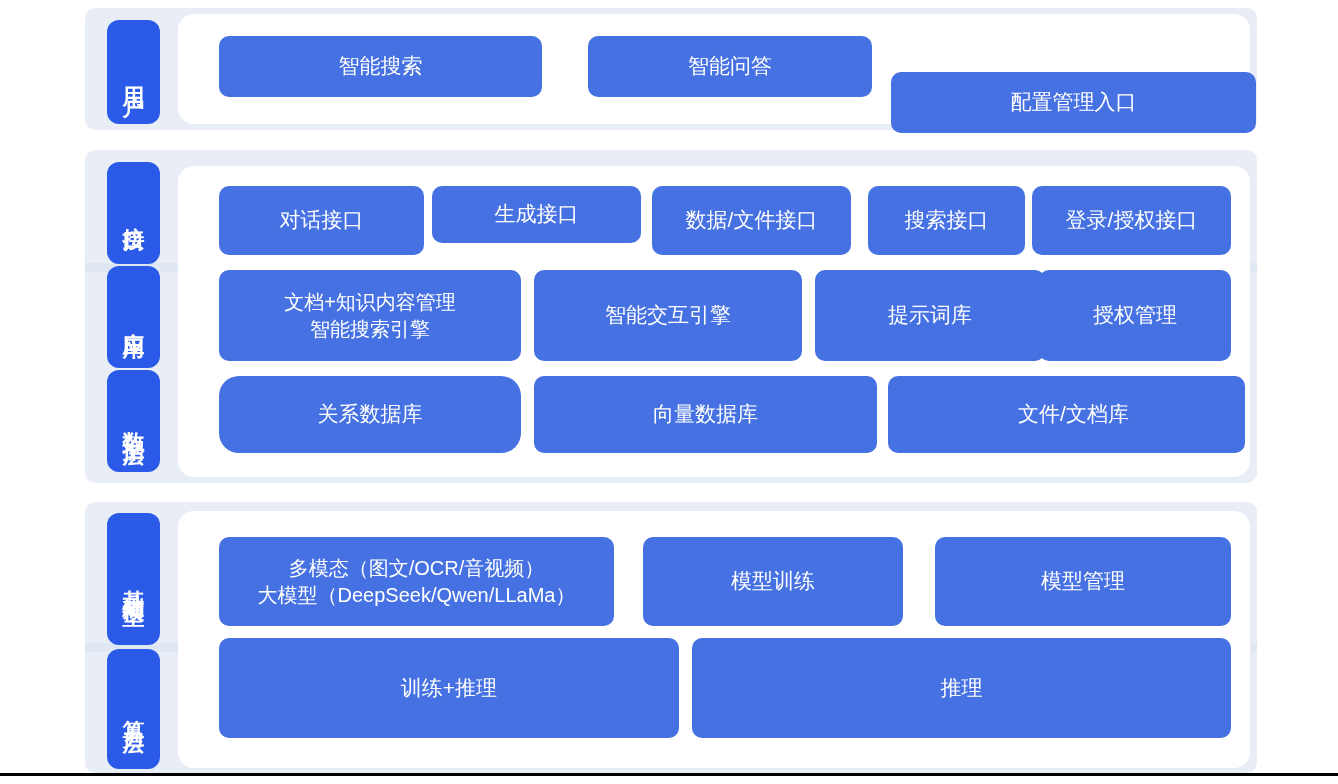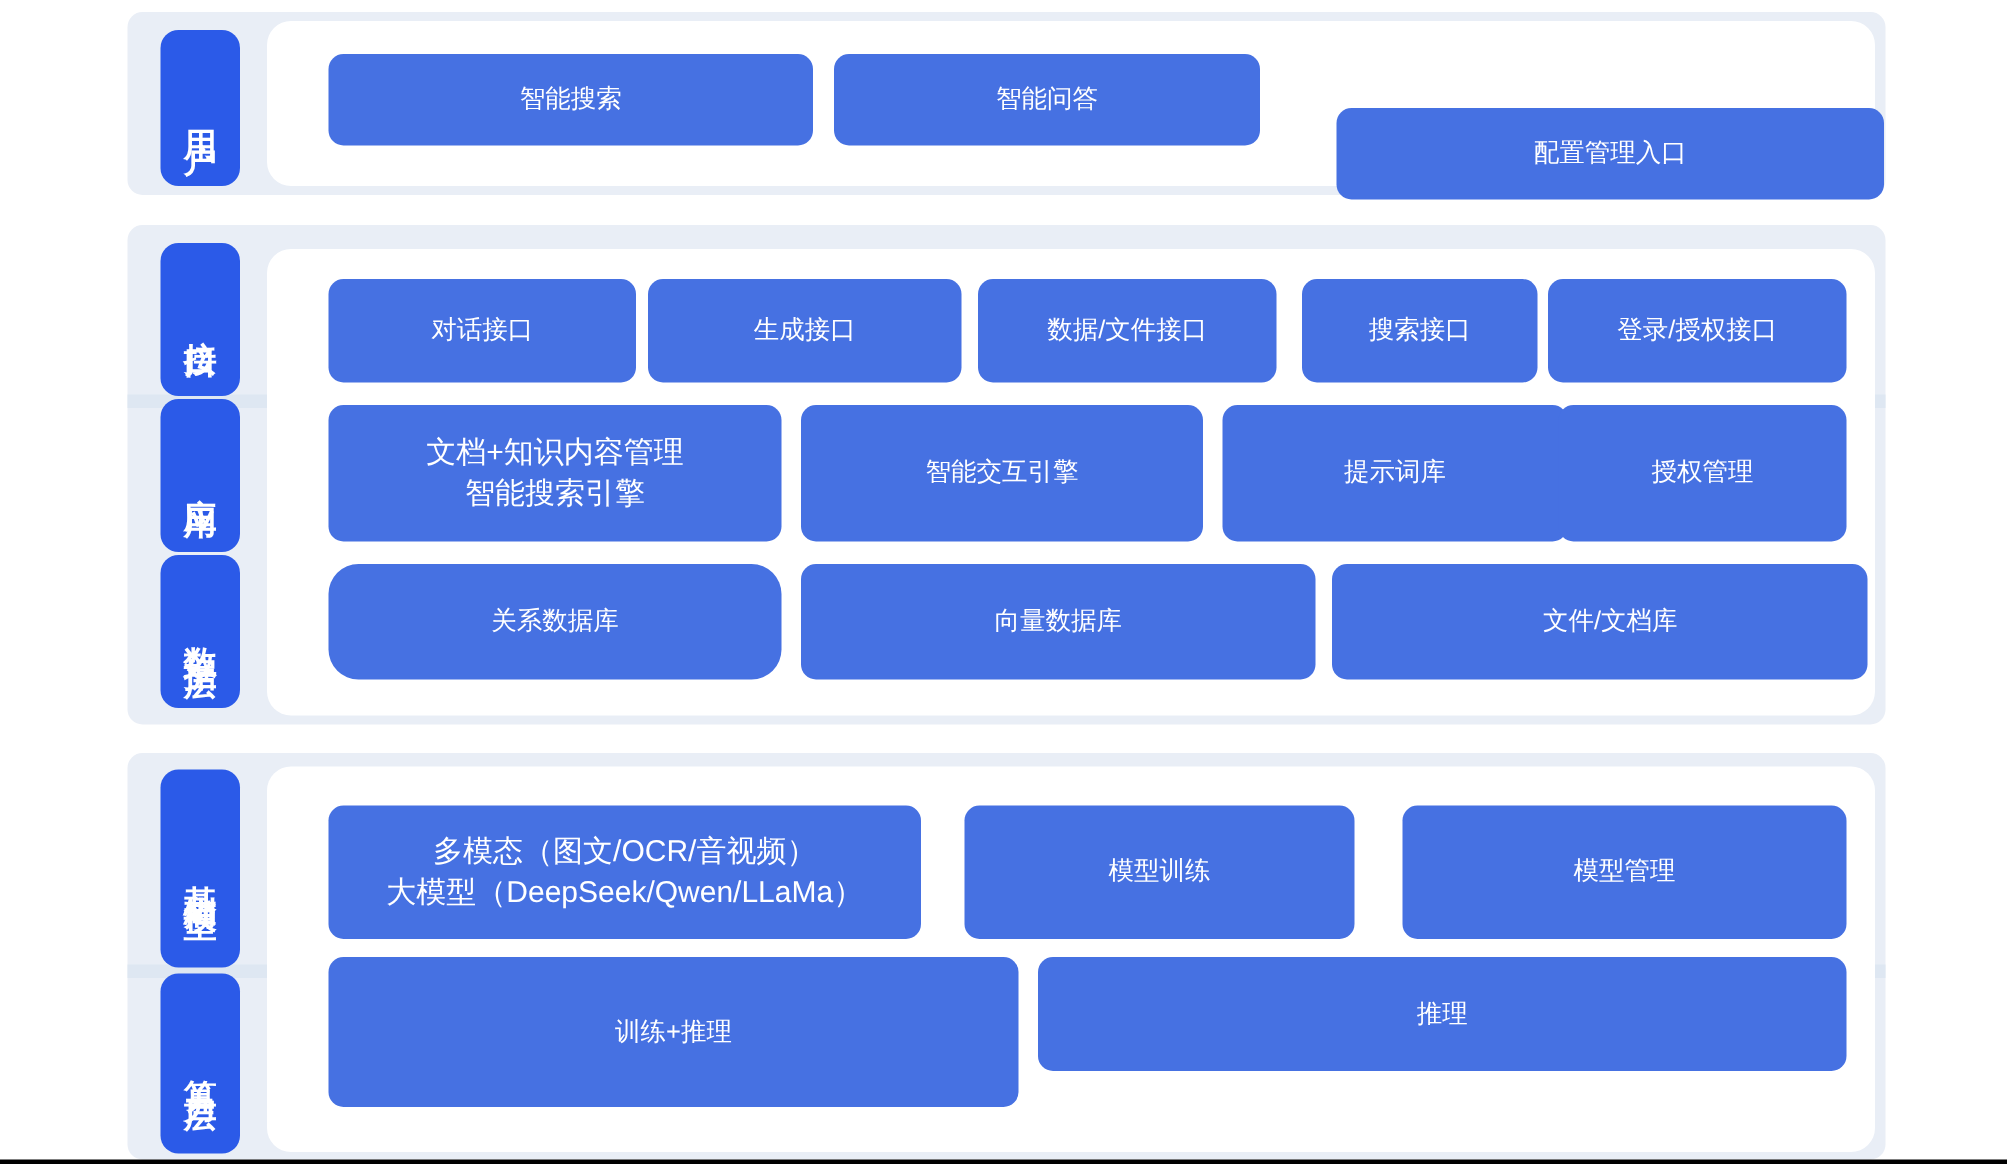--- a/index.html
+++ b/index.html
@@ -27,48 +27,48 @@
   }
   #label-user{top:20px;height:104px;}
   #label-api{top:162px;height:102px;}
   #label-app{top:266px;height:102px;}
   #label-data{top:370px;height:102px;}
   #label-model{top:513px;height:132px;letter-spacing:5px;text-indent:5px;}
   #label-compute{top:649px;height:120px;}
   .btn{
     position:absolute;background:#4671e2;border-radius:10px;color:#ffffff;
     display:flex;align-items:center;justify-content:center;text-align:center;
-    font-size:17px;line-height:1.35;white-space:pre-line;
+    font-size:21px;line-height:1.35;white-space:pre-line;
   }
   
   #btn-smart-search{left:219px;top:36px;width:323px;height:61px;}
-  #btn-smart-qa{left:556px;top:36px;width:284px;height:61px;}
+  #btn-smart-qa{left:588px;top:36px;width:284px;height:61px;}
   #btn-config-entry{left:891px;top:36px;width:365px;height:61px;margin-top:36px;}
   
   #btn-dialog-api{left:219px;top:186px;width:205px;height:69px;}
-  #btn-generate-api{left:432px;top:186px;width:209px;height:69px;}
+  #btn-generate-api{left:432px;top:186px;width:209px;height:57px;}
   #btn-data-file-api{left:652px;top:186px;width:199px;height:69px;}
   #btn-search-api{left:868px;top:186px;width:157px;height:69px;}
   #btn-login-auth-api{left:1032px;top:186px;width:199px;height:69px;}
   
   #btn-doc-knowledge{left:219px;top:270px;width:302px;height:91px;font-size:20px;}
   #btn-interactive-engine{left:534px;top:270px;width:268px;height:91px;}
   #btn-prompt-lib{left:815px;top:270px;width:230px;height:91px;}
   #btn-auth-mgmt{left:1039px;top:270px;width:192px;height:91px;}
   
   #btn-relational-db{left:219px;top:376px;width:302px;height:77px;border-radius:20px;}
   #btn-vector-db{left:534px;top:376px;width:343px;height:77px;}
   #btn-file-doc-lib{left:888px;top:376px;width:343px;height:77px;padding-left:14px;}
   
   #btn-multimodal-llm{left:219px;top:537px;width:395px;height:89px;font-size:20px;}
   #btn-model-training{left:643px;top:537px;width:260px;height:89px;}
   #btn-model-mgmt{left:935px;top:537px;width:296px;height:89px;}
   
   #btn-train-infer{left:219px;top:638px;width:460px;height:100px;}
-  #btn-infer{left:692px;top:638px;width:539px;height:76px;}
+  #btn-infer{left:692px;top:638px;width:539px;height:100px;}
   #bottom-rule{position:absolute;left:0;top:773px;width:1338px;height:3px;background:#000000;}
 </style>
 </head>
 <body>
 
 <div id="stage">
 
   <div class="panel" id="panel-1"></div>
   <div class="panel" id="panel-2"></div>
   <div class="panel" id="panel-3"></div>

